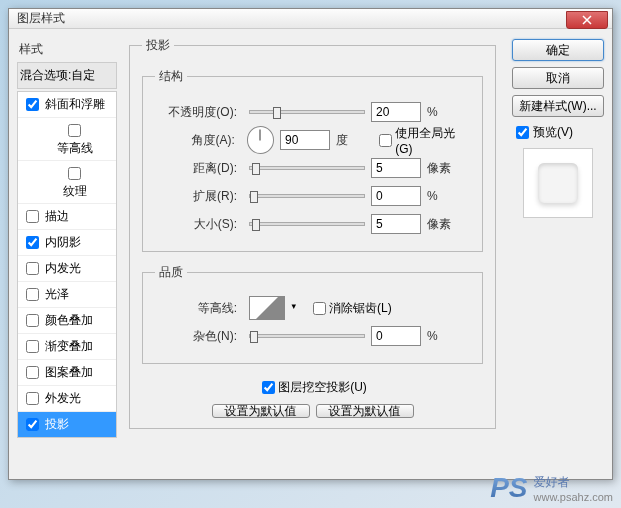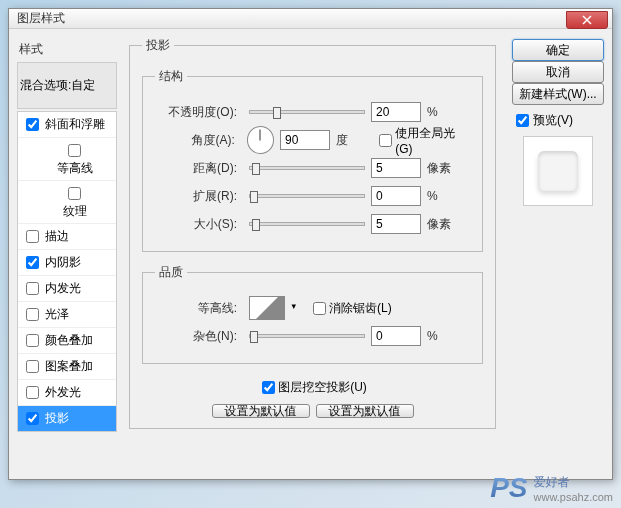--- a/index.html
+++ b/index.html
@@ -18,21 +18,21 @@
 .close-btn {
   position: absolute; right: 4px; top: 2px; width: 42px; height: 18px;
   background: linear-gradient(to bottom, #e07070, #c83838);
   border: 1px solid #a03030; border-radius: 0 0 3px 3px; color: #fff;
   display: flex; align-items: center; justify-content: center; cursor: pointer;
 }
 .close-btn svg { width: 10px; height: 10px; }
 .content { display: flex; height: calc(100% - 28px); }
 .sidebar { width: 112px; padding: 8px 4px 8px 8px; }
 .sidebar-header { font-weight: normal; padding: 4px 2px; color: #333; }
-.sidebar-sub { padding: 14px 2px; background: #e8e8e8; border: 1px solid #ccc; margin-bottom: 2px; }
+.sidebar-sub { padding: 4px 2px; background: #e8e8e8; border: 1px solid #ccc; margin-bottom: 2px; }
 .style-list { border: 1px solid #ccc; background: #fff; }
 .style-item { display: flex; align-items: center; padding: 3px 4px; border-bottom: 1px solid #eee; cursor: pointer; }
 .style-item:last-child { border-bottom: none; }
 .style-item.selected { background: #3399ff; color: #fff; }
 .style-item input[type="checkbox"] { margin-right: 6px; }
 .style-item.indent { padding-left: 20px; flex-direction: column; }
 .main { flex: 1; padding: 8px; }
 fieldset { border: 1px solid #bbb; margin: 0 0 8px 0; padding: 10px 12px; }
 fieldset > legend { padding: 0 4px; color: #333; }
 fieldset.inner { margin: 4px 0 12px 0; }
@@ -72,21 +72,21 @@
   margin: 0 6px; cursor: pointer; position: relative;
 }
 .contour-swatch::after { content: "▾"; position: absolute; right: -12px; top: 4px; font-size: 9px; }
 .btn-row { display: flex; justify-content: center; gap: 6px; margin-top: 6px; }
 .btn {
   height: 14px; padding: 0 12px; background: linear-gradient(to bottom, #fdfdfd, #e0e0e0);
   border: 1px solid #888; border-radius: 3px; cursor: pointer; display: inline-flex; align-items: center;
 }
 .right-panel { width: 108px; padding: 10px 8px; }
 .right-btn {
-  width: 100%; height: 22px; margin-bottom: 0;
+  width: 100%; height: 22px; margin-bottom: 6px;
   background: linear-gradient(to bottom, #fdfdfd, #e0e0e0);
   border: 1px solid #888; border-radius: 3px; cursor: pointer;
   display: flex; align-items: center; justify-content: center;
 }
 .right-btn.primary { border: 1px solid #4488cc; box-shadow: 0 0 2px #77aadd; }
 .preview-check { display: flex; align-items: center; margin: 6px 0; }
 .preview-check input { margin-right: 4px; }
 .preview-box {
   width: 70px; height: 70px; background: #fff; border: 1px solid #ccc;
   margin: 6px auto; display: flex; align-items: center; justify-content: center;
@@ -148,20 +148,24 @@
             <input type="checkbox" style="">
             <span>内发光</span>
           </div>
           <div class="style-item">
             <input type="checkbox" style="">
             <span>光泽</span>
           </div>
           <div class="style-item">
             <input type="checkbox" style="">
             <span>颜色叠加</span>
+          </div>
+          <div class="style-item">
+            <input type="checkbox" style="">
+            <span>渐变叠加</span>
           </div>
           <div class="style-item">
             <input type="checkbox" style="">
             <span>图案叠加</span>
           </div>
           <div class="style-item">
             <input type="checkbox" style="">
             <span>外发光</span>
           </div>
           <div class="style-item selected">

